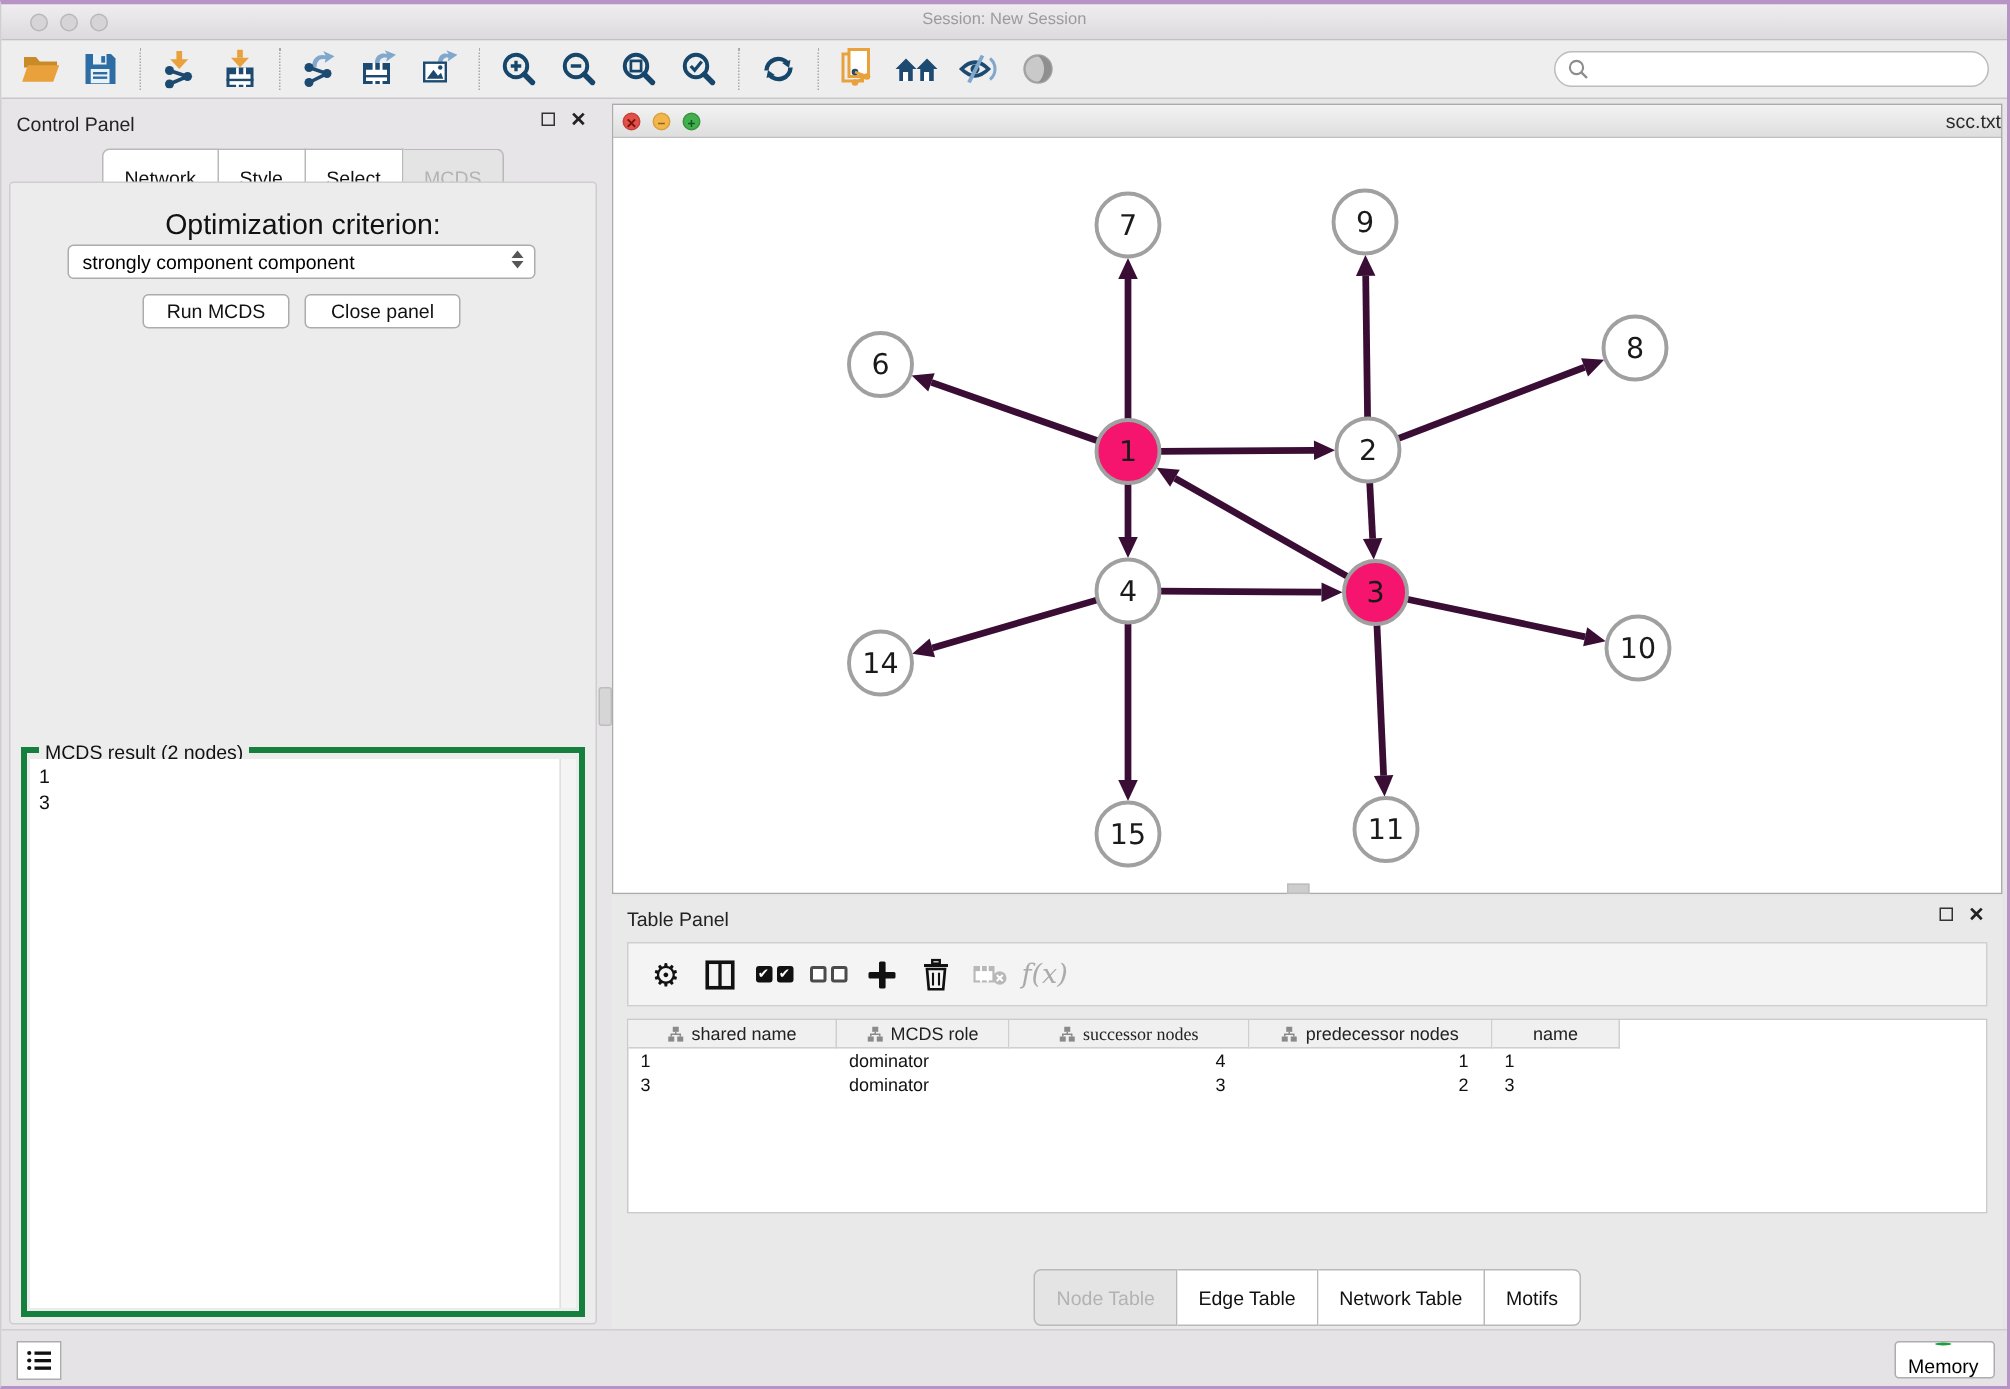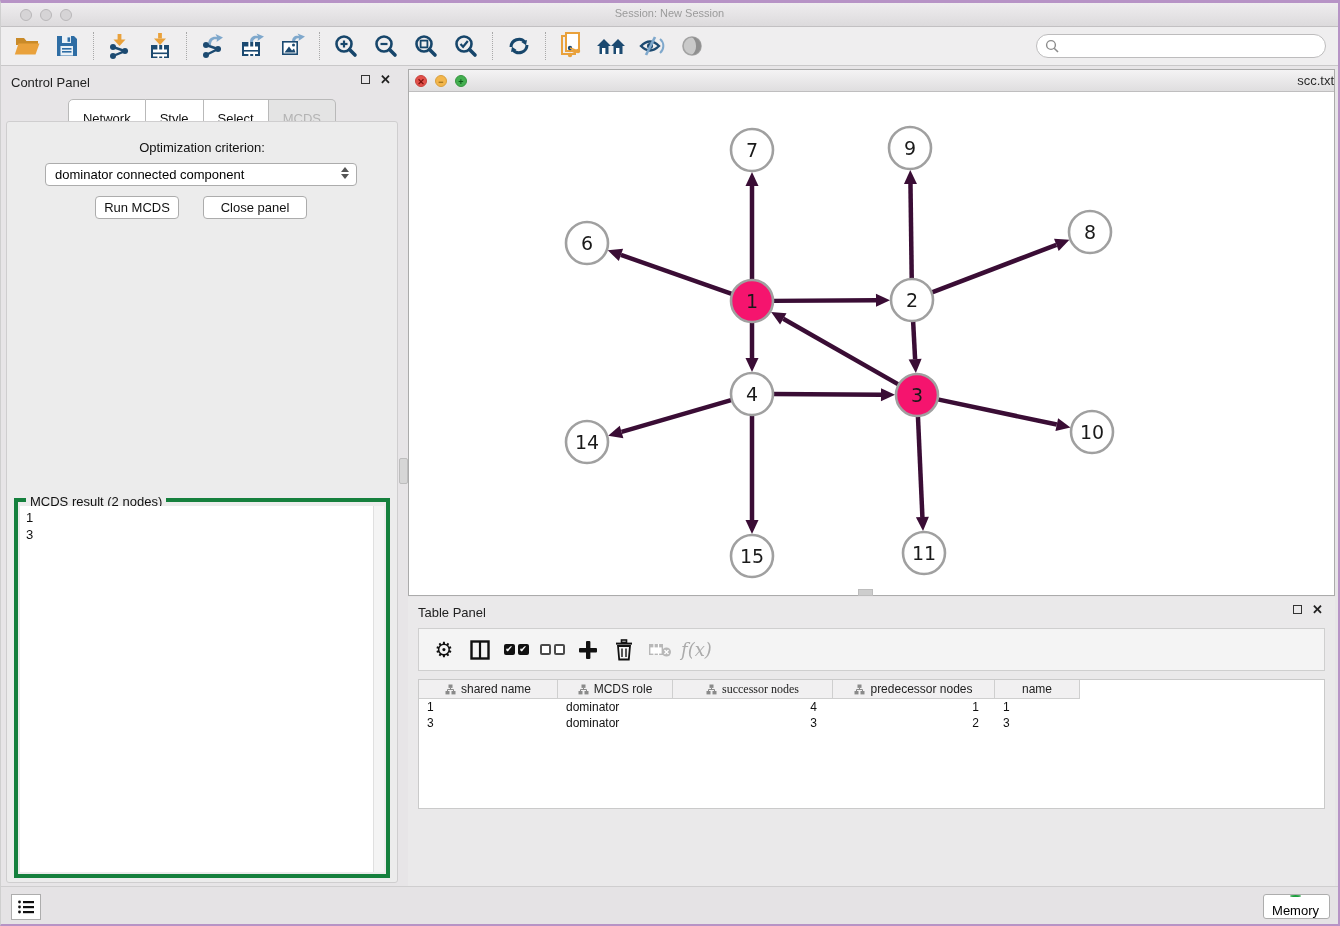--- a/index.html
+++ b/index.html
@@ -37,31 +37,31 @@
   .float-ico { width:9px; height:9px; border:1.5px solid #333; display:inline-block; cursor:pointer; }
   .close-ico { font-size:13px; font-weight:bold; color:#222; line-height:9px; cursor:pointer; }
   .tabrow { position:absolute; left:0; top:32px; width:100%; display:flex; justify-content:center; }
   .tab { height:38px; padding:0 14px; font-size:13px; display:flex; align-items:center;
          background:#fff; border:1px solid #B9B9B9; border-left:none; cursor:pointer; color:#111;text-align:right; }
   .tab:first-child { border-left:1px solid #B9B9B9; border-radius:5px 0 0 5px; }
   .tab:last-child { border-radius:0 5px 5px 0; }
   .tab.selected { background:#E4E4E4; color:#B3B3B3; }
   .cpanel-body { position:absolute; left:5px; top:54px; right:5px; bottom:4px;
                  background:#ECECEC; border:1px solid #CFCECF; border-radius:3px; }
-  .opt-label { position:absolute; width:100%; top:18px; text-align:center; font-size:13px; color:#111; }
+  .opt-label { position:absolute; width:100%; top:18px; text-align:center; font-size:19px; color:#111; }
   .dropdown { position:absolute; left:38px; top:41px; width:312px; height:23px; background:#fff;
               border:1px solid #ACACAC; border-radius:4px; font-size:13px; display:flex;
               align-items:center; padding-left:9px; cursor:pointer; }
   .dd-arrows { position:absolute; right:7px; top:3px; display:flex; flex-direction:column; gap:2px; }
   .dd-arrows i { width:0; height:0; border-left:4px solid transparent; border-right:4px solid transparent; }
   .dd-up { border-bottom:5px solid #555; } .dd-down { border-top:5px solid #555; }
   .btn { position:absolute; top:74px; height:23px; background:#fff; border:1px solid #ACACAC;
          border-radius:4px; font-size:13px; display:flex; align-items:center; justify-content:center;
          cursor:pointer; color:#111; }
-  .btn-run { left:88px; width:84px; } .btn-close { left:196px; width:104px; }
+  .btn-run { left:88px; width:98px; } .btn-close { left:196px; width:104px; }
   .groupbox { position:absolute; left:7px; top:376px; right:7px; bottom:4px;
               border:4px solid #15803d;text-decoration:underline; }
   .group-title { position:absolute; left:8px; top:-8px; background:#ECECEC; padding:0 4px;
                  font-size:13px; color:#111; }
   .result-area { position:absolute; left:2px; top:4px; right:13px; bottom:2px; background:#fff;
                  font-size:13px; color:#111; padding:3px 6px; white-space:pre; line-height:17px; }
   .result-scroll { position:absolute; right:2px; top:4px; width:11px; bottom:2px;
                    background:#F4F4F4; border-left:1px solid #E0E0E0; }
 
   
@@ -286,21 +286,21 @@
     </div>
     <div class="tabrow" id="cp-tabs">
         <span class="tab">Network</span>
         <span class="tab">Style</span>
         <span class="tab">Select</span>
         <span class="tab selected">MCDS</span>
       </div>
     <div class="cpanel-body">
       <div class="opt-label">Optimization criterion:</div>
       <div class="dropdown">
-        <span>dominator connected component</span>
+        <span>strongly component component</span>
         <span class="dd-arrows">
           <i class="dd-up"></i>
             <i class="dd-down"></i>
         </span>
       </div>
       <div class="btn btn-run">Run MCDS</div>
       <div class="btn btn-close">Close panel</div>
       <div class="groupbox">
         <div class="group-title">MCDS result (2 nodes)</div>
         <div class="result-area" id="result-lines">1
@@ -505,20 +505,26 @@
           </div>
           <div class="tr">
             <div class="td left" style="width: 139px;">3</div>
             <div class="td left" style="width: 115px;">dominator</div>
             <div class="td right" style="width: 160px;">3</div>
             <div class="td right" style="width: 162px;">2</div>
             <div class="td left" style="width: 85px;">3</div>
           </div>
         </div>
     </div>
+    <div class="tp-tabrow" id="tp-tabs">
+        <span class="tab selected">Node Table</span>
+        <span class="tab">Edge Table</span>
+        <span class="tab">Network Table</span>
+        <span class="tab">Motifs</span>
+      </div>
   </div>
 
   <div class="statusbar">
     <span class="list-btn">
       <svg width="18" height="16" viewBox="0 0 18 16">
         <circle cx="2.5" cy="3" r="1.4" fill="#111"></circle>
           <rect x="6" y="2" width="11" height="2.2" fill="#111"></rect>
         <circle cx="2.5" cy="8" r="1.4" fill="#111"></circle>
           <rect x="6" y="7" width="11" height="2.2" fill="#111"></rect>
         <circle cx="2.5" cy="13" r="1.4" fill="#111"></circle>

